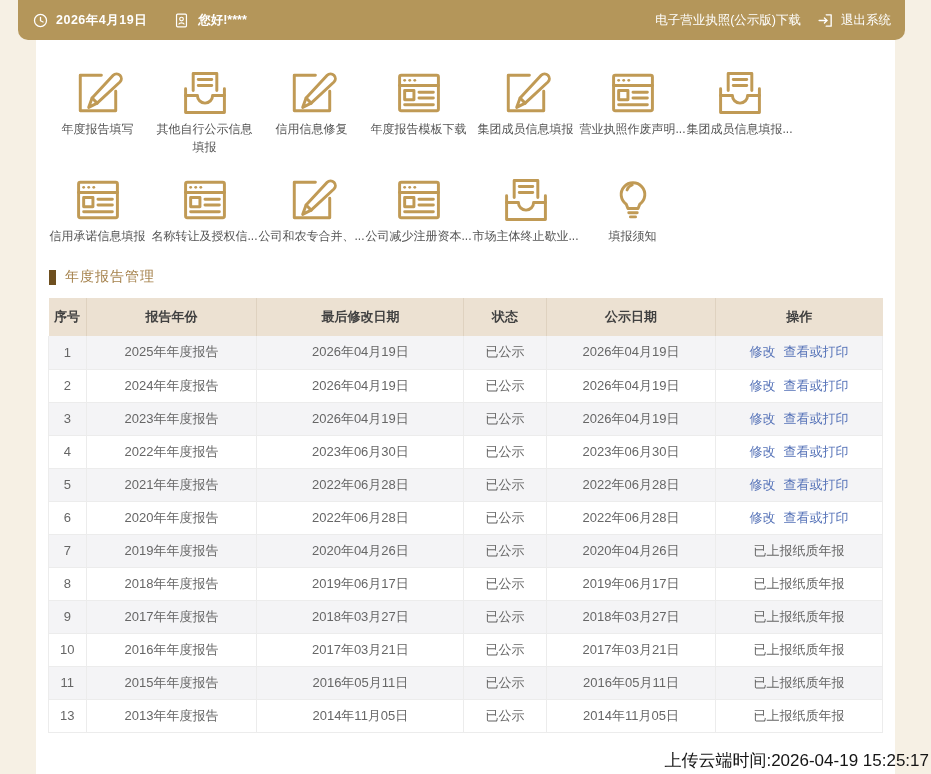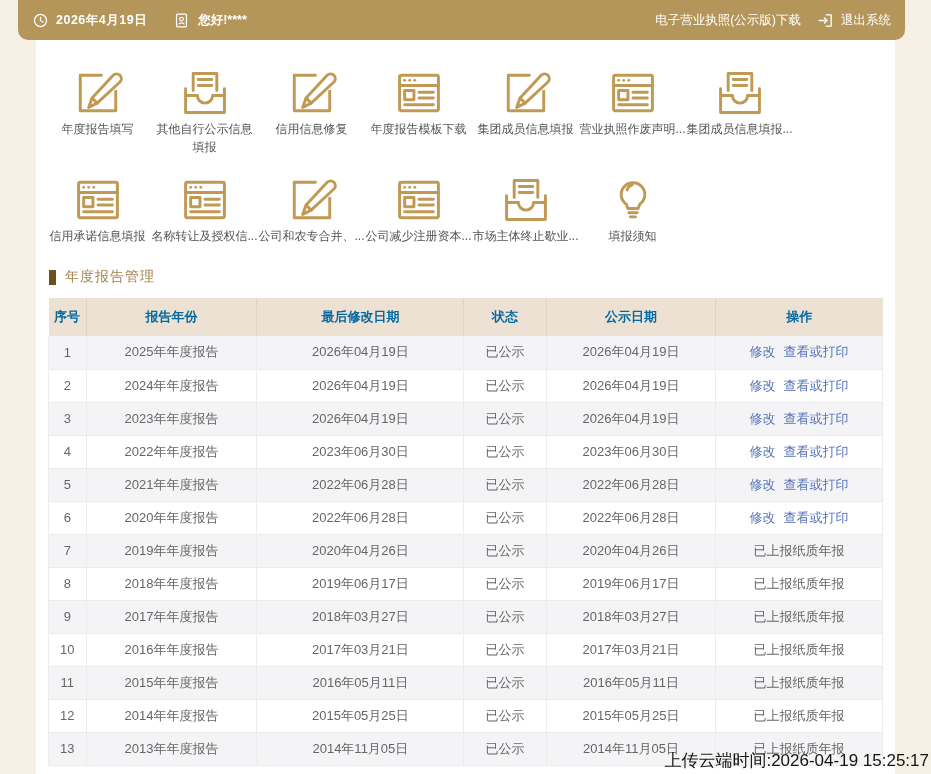--- a/index.html
+++ b/index.html
@@ -34,21 +34,21 @@
   .glabel { font-size: 12px; color: #555; text-align: center; line-height: 1.5;
             max-width: 106px; word-break: break-all; }
 
   
   .section-head { display: flex; align-items: center; margin: 23px 0 12px 13px; }
   .bullet { width: 7px; height: 15px; background: #6e4f1f; margin-right: 9px; }
   .section-title { font-size: 14px; color: #a5824c; letter-spacing: 1px; }
 
   
   table.report { width: calc(100% - 24px); margin: 0 12px; border-collapse: collapse; table-layout: fixed; }
-  table.report thead th { height: 38px; background: #ece1d2; color: #0369a1; font-size: 13px;
+  table.report thead th { height: 38px; background: #ece1d2; color: #404040; font-size: 13px;
          font-weight: bold; text-align: center; border-right: 1px solid #dfd2c0; }
   table.report thead th:last-child { border-right: none; }
   table.report tbody td { height: 33px; font-size: 13px; color: #666; text-align: center;
          border-right: 1px solid #ececec; border-bottom: 1px solid #ececec; }
   table.report tbody td:first-child { border-left: 1px solid #ececec; }
   table.report tbody tr:nth-child(odd) { background: #f4f4f6; }
   table.report tbody tr:nth-child(even) { background: #ffffff; }
   a.op-link { color: #5673b8; text-decoration: none; cursor: pointer; margin: 0 4px; }
   .op-text { color: #666; }
 
@@ -360,28 +360,20 @@
           </tr>
           <tr>
             <td>11</td>
             <td>2015年年度报告</td>
             <td>2016年05月11日</td>
             <td>已公示</td>
             <td>2016年05月11日</td>
             <td><span class="op-text">已上报纸质年报</span></td>
           </tr>
           <tr>
-            <td>12</td>
-            <td>2014年年度报告</td>
-            <td>2015年05月25日</td>
-            <td>已公示</td>
-            <td>2015年05月25日</td>
-            <td><span class="op-text">已上报纸质年报</span></td>
-          </tr>
-          <tr>
             <td>13</td>
             <td>2013年年度报告</td>
             <td>2014年11月05日</td>
             <td>已公示</td>
             <td>2014年11月05日</td>
             <td><span class="op-text">已上报纸质年报</span></td>
           </tr>
         </tbody>
     </table>
   </div>

